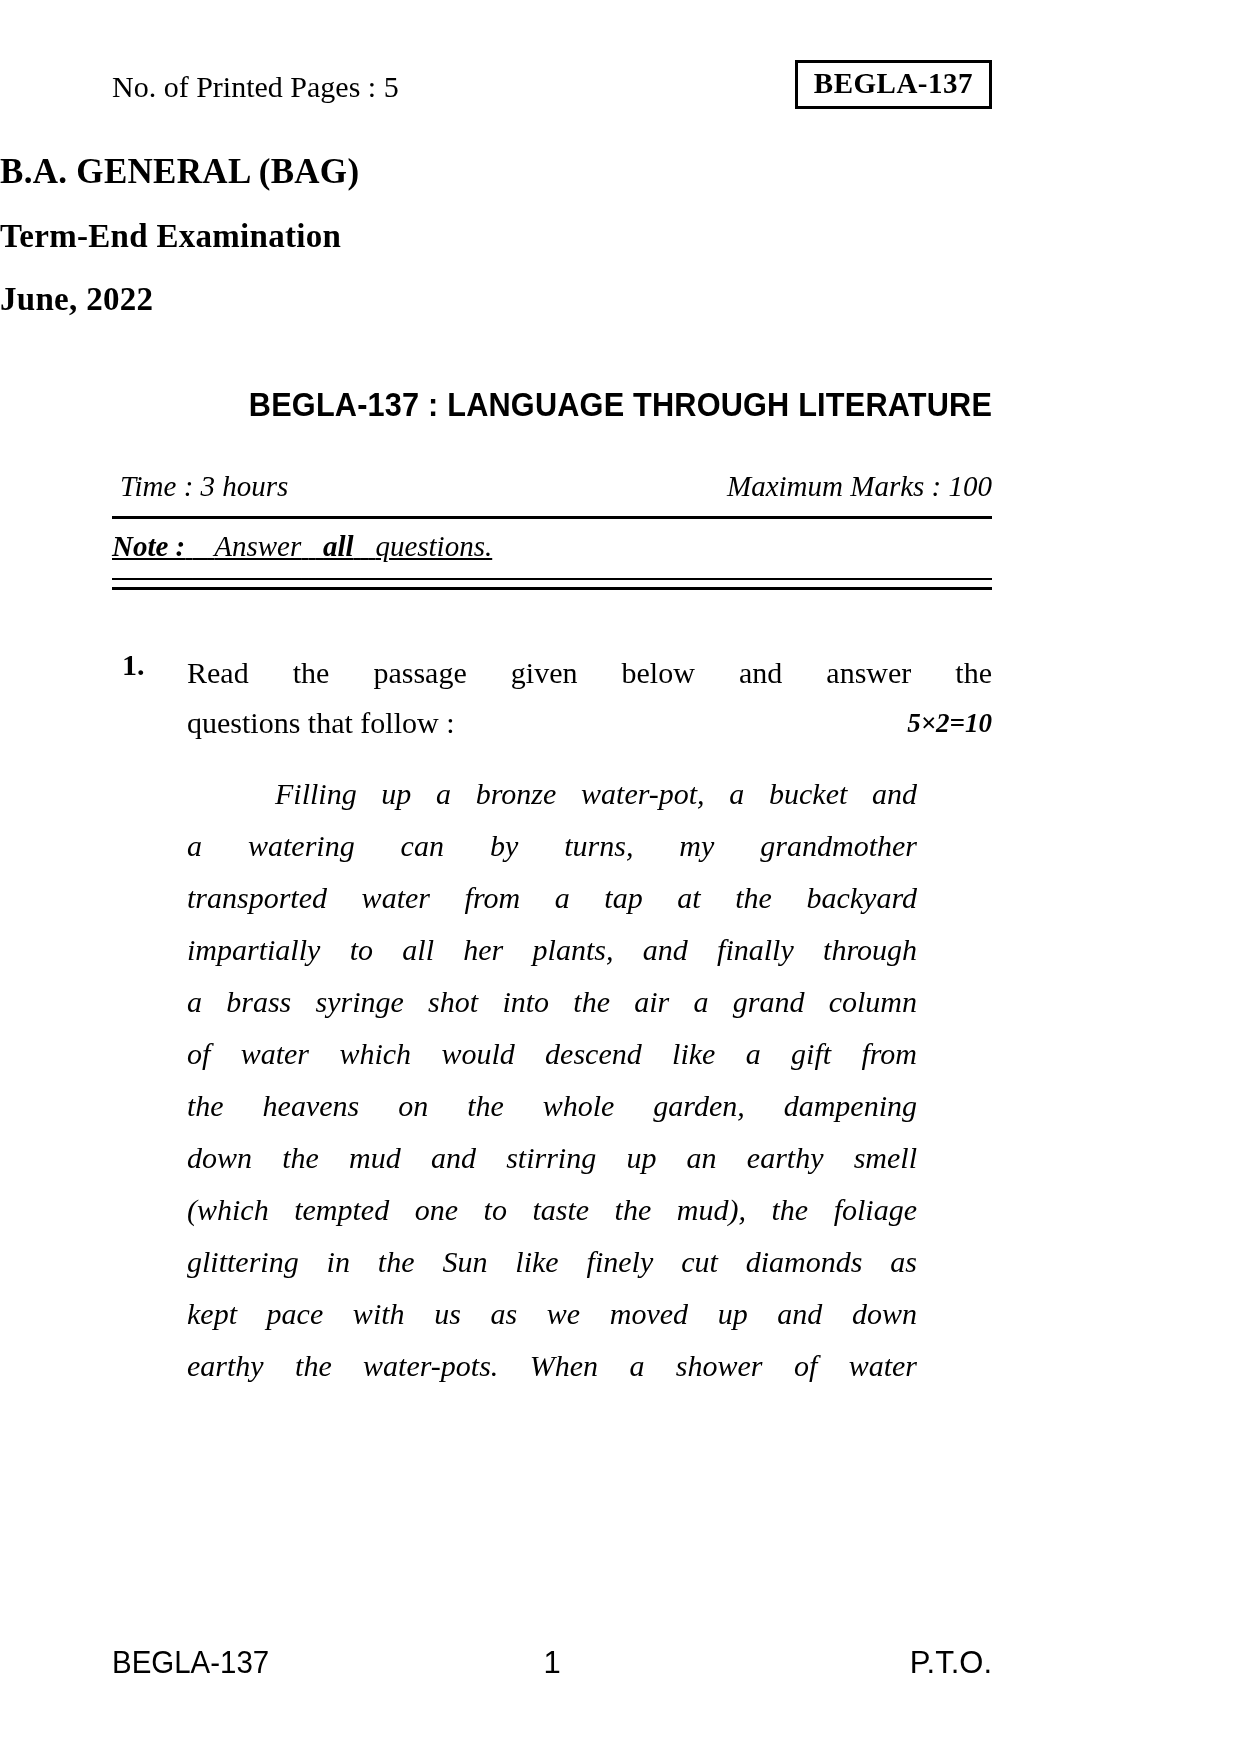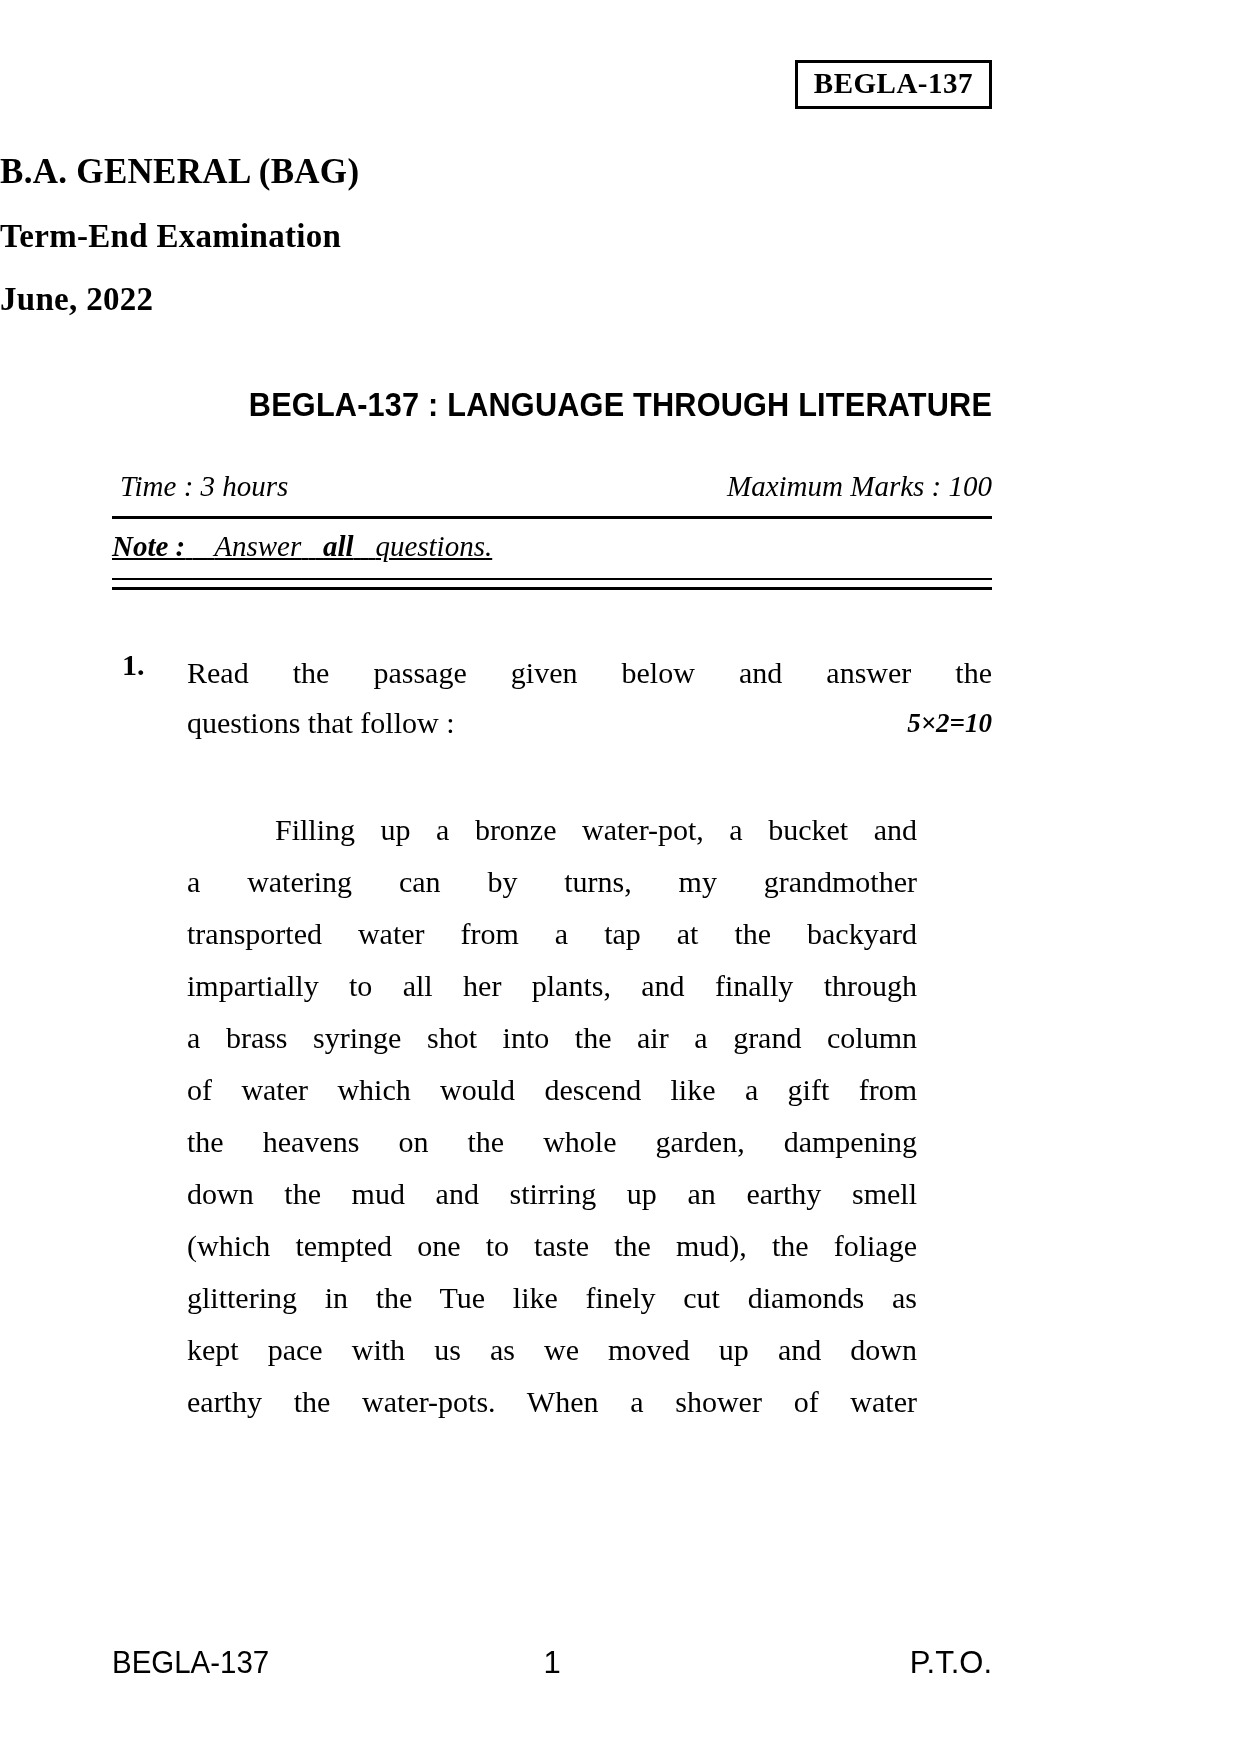--- a/index.html
+++ b/index.html
@@ -186,22 +186,23 @@
     top: 0;
     font-style: italic;
     font-weight: bold;
     font-size: 27px;
   }
 
   
   .passage {
     position: absolute;
     left: 187px;
-    top: 804px;
+    top: 768px;
     width: 730px;
+    font-style: italic;
   }
   .p-line {
     font-family: "Liberation Serif", serif;
     font-size: 30px;
     line-height: 52px;
     height: 52px;
     text-align: justify;
     text-align-last: justify;
     white-space: nowrap;
   }
@@ -225,20 +226,21 @@
   .f-left   { position: absolute; left: 0;  top: 0; transform: scaleX(0.95); transform-origin: left center; white-space: nowrap; }
   .f-center { position: absolute; left: 0; right: 0; top: 0; text-align: center; }
   .f-right  { position: absolute; right: 0; top: 0; white-space: nowrap; }
 </style>
 </head>
 <body>
 
 <div class="page">
 
   <div class="header-row">
+    <div class="printed-pages">No. of Printed Pages : 5</div>
     <div class="code-box">BEGLA-137</div>
   </div>
 
   <div class="title-block">
     <div class="t-line t1">B.A. GENERAL (BAG)</div>
     <div class="t-line t2">Term-End Examination</div>
     <div class="t-line t3">June, 2022</div>
   </div>
 
   <div class="subject-line">BEGLA-137 : LANGUAGE THROUGH LITERATURE</div>
@@ -278,21 +280,21 @@
   <div class="passage">
     <div class="p-line first" style="text-indent:88px; text-align-last:justify;">Filling up a bronze water-pot, a bucket and</div>
     <div class="p-line">a watering can by turns, my grandmother</div>
     <div class="p-line">transported water from a tap at the backyard</div>
     <div class="p-line">impartially to all her plants, and finally through</div>
     <div class="p-line">a brass syringe shot into the air a grand column</div>
     <div class="p-line">of water which would descend like a gift from</div>
     <div class="p-line">the heavens on the whole garden, dampening</div>
     <div class="p-line">down the mud and stirring up an earthy smell</div>
     <div class="p-line">(which tempted one to taste the mud), the foliage</div>
-    <div class="p-line">glittering in the Tue like finely cut diamonds as</div>
+    <div class="p-line">glittering in the Sun like finely cut diamonds as</div>
     <div class="p-line">kept pace with us as we moved up and down</div>
     <div class="p-line last">earthy the water-pots. When a shower of water</div>
   </div>
 
   <div class="footer">
     <span class="f-left">BEGLA-137</span>
     <span class="f-center">1</span>
     <span class="f-right">P.T.O.</span>
   </div>
 

